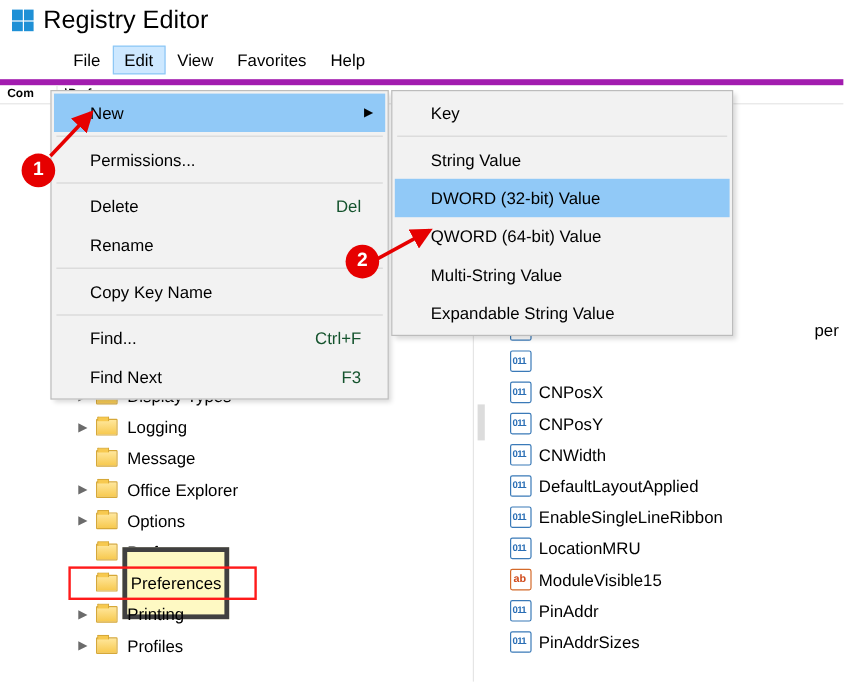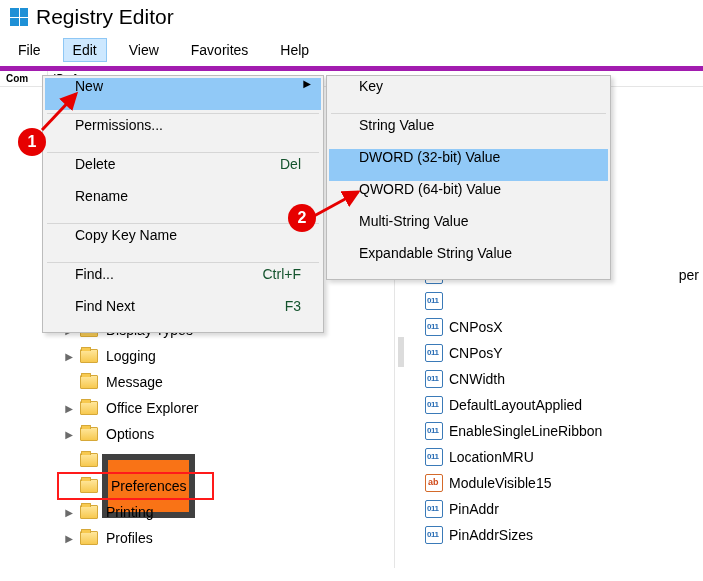--- a/index.html
+++ b/index.html
@@ -26,21 +26,22 @@
     grid-template-columns: 1fr 1fr;
     grid-template-rows: 1fr 1fr;
     gap: 1px;
     background: #fff;
   }
   .app-icon div { background: #1e90d6; }
   .title { font-size: 21px; }
   .menubar {
     display: flex;
     padding: 4px 8px;
-    gap: 12px;
+    gap: 0;
+    margin-left: 43px;
   }
   .menubar .menuitem {
     padding: 4px 10px;
     cursor: default;
   }
   .menubar .menuitem.open {
     background: #cde8ff;
     border: 1px solid #8ec7f5;
     padding: 3px 9px;
   }
@@ -94,22 +95,22 @@
     position: absolute;
     top: -3px; left: 0;
     width: 8px; height: 3px;
     background: #f7c94f;
     border: 1px solid #d6a838;
     border-bottom: none;
     border-radius: 1px 1px 0 0;
   }
   .tree-item .label { padding: 2px 4px; }
   .tree-item.selected .label {
-    background: #f97316;
-    border: 6px solid #404040;
+    background: #fef9c3;
+    border: 4px solid #404040;
     padding: 18px 3px;
   }
   .tree-item.annot {
     outline: 2px solid #ff1a1a;
     outline-offset: -1px;
     width: 155px;
     margin-left: -4px;
     padding-left: 4px;
   }
   .divider {
@@ -179,20 +180,21 @@
   .dropdown.edit {
     top: 75px; left: 42px;
     width: 282px;
   }
   .dropdown.new {
     top: 75px; left: 326px;
     width: 285px;
   }
   .dd-item {
     display: flex;
+    align-items: center;
     height: 32px;
     padding: 0 28px 0 30px;
     position: relative;
     cursor: default;
   }
   .dd-item.highlight { background: #91c9f7; }
   .dd-item .shortcut {
     position: absolute; right: 20px;
     color: #14532d;
   }

